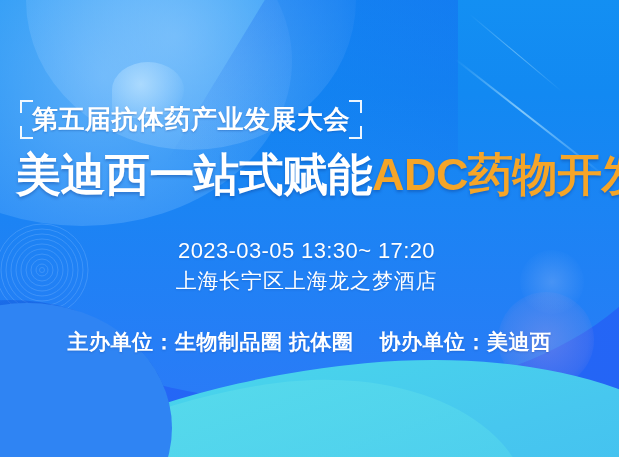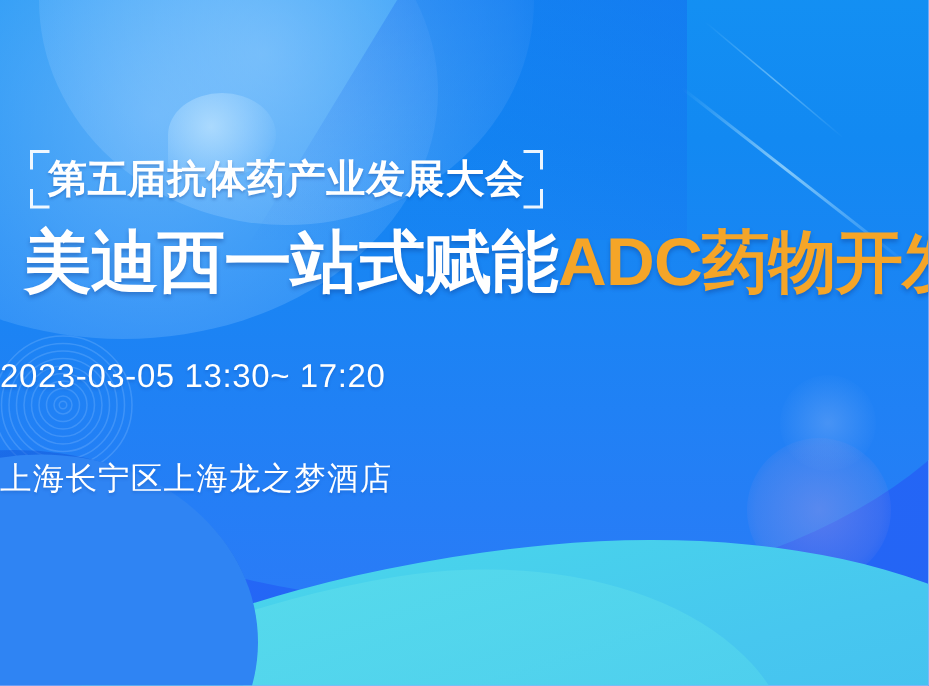--- a/index.html
+++ b/index.html
@@ -225,37 +225,36 @@
     color: #f5a528;
     text-shadow: 0 2px 3px rgba(10,45,120,0.32);
   }
 
   
   .meta {
     position: absolute;
     left: 0;
     right: 0;
     top: 236px;
-    text-align: left;
+    text-align: center;
     padding-right: 6px;
   }
   .meta-date {
     font-size: 22px;
     color: #ffffff;
     line-height: 30px;
     letter-spacing: 0.4px;
     text-shadow: 0 1px 2px rgba(10,50,130,0.22);
   }
   .meta-venue {
     font-size: 21px;
     color: #ffffff;
     line-height: 30px;
     letter-spacing: 0.8px;
     text-shadow: 0 1px 2px rgba(10,50,130,0.22);
-    margin-top: 39px;
   }
 
   
   .orgs {
     position: absolute;
     left: 0;
     right: 0;
     top: 328px;
     text-align: center;
     white-space: nowrap;
@@ -317,15 +316,18 @@
 
     <div class="headline">
       <span class="h-white">美迪西一站式赋能</span><span class="h-accent">ADC药物开发</span>
     </div>
 
     <div class="meta">
       <div class="meta-date">2023-03-05 13:30~ 17:20</div>
       <div class="meta-venue">上海长宁区上海龙之梦酒店</div>
     </div>
 
+    <div class="orgs">
+      <span>主办单位：</span><span>生物制品圈 抗体圈</span><span class="gap"></span><span>协办单位：</span><span>美迪西</span>
+    </div>
 
   </div>
 </div>
 
 </body></html>

